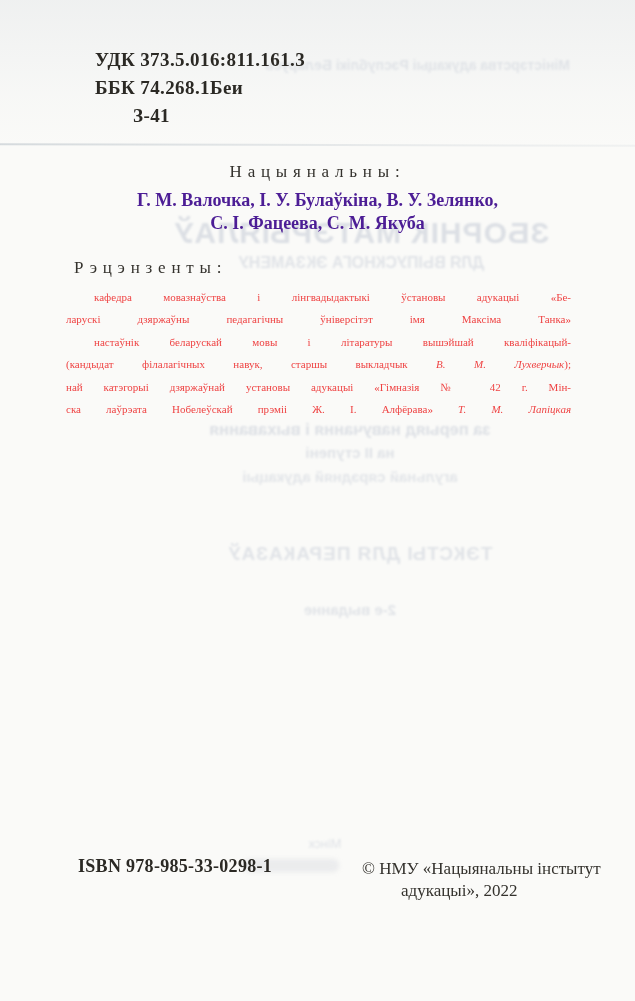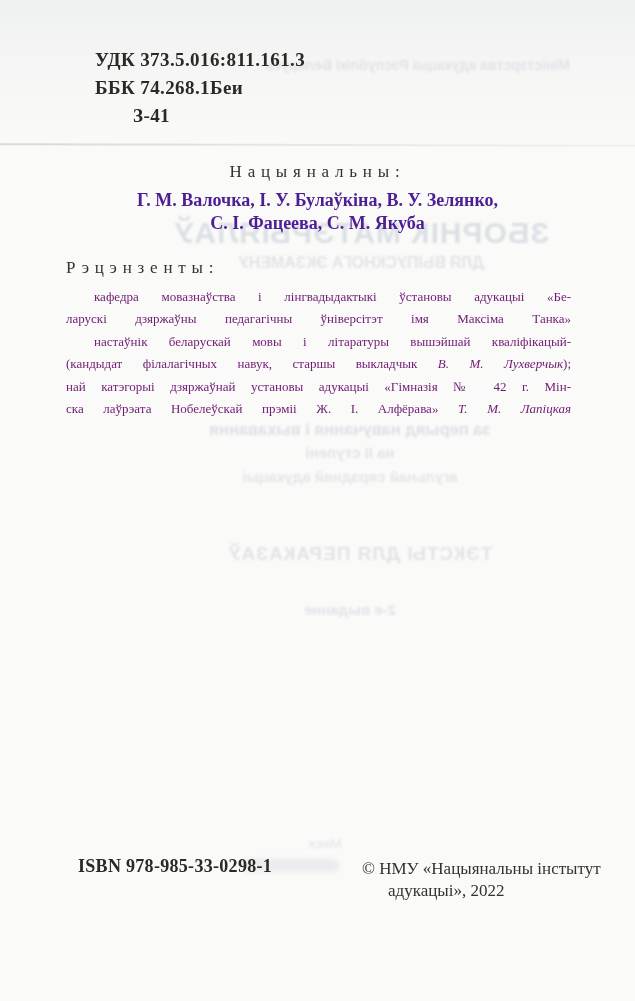--- a/index.html
+++ b/index.html
@@ -60,38 +60,38 @@
     position:absolute;left:65px;top:162px;width:505px;text-align:center;
   }
   .spaced-heading{
     font-size:17px;letter-spacing:0.34em;color:#34322d;margin-bottom:7px;
   }
   .names{font-size:18px;font-weight:bold;line-height:23px;color:#4c1d95;}
 
   .reviewers{
     position:absolute;left:66px;top:258px;width:505px;
   }
-  .reviewers .spaced-heading{margin-bottom:8px;}
+  .reviewers .spaced-heading{margin-bottom:8px;margin-left:8px;}
   .jline{
-    font-size:13px;line-height:22.4px;
+    font-size:11px;line-height:22.4px;
     text-align:justify;text-align-last:justify;
-    color:#701a75;
+    color:#ef4444;
   }
   .jline.indent{text-indent:28px;}
   .it{font-style:italic;}
 
   .isbn{
     position:absolute;left:78px;top:856px;
     font-size:18px;font-weight:bold;letter-spacing:0.3px;color:#2b2924;
   }
   .copyright{
     position:absolute;left:362px;top:858px;
     font-size:17px;line-height:22px;color:#34322d;
   }
-  .copyright .cpl2{margin-left:26px;}
+  .copyright .cpl2{margin-left:39px;}
 </style>
 </head>
 <body>
 
 <div class="page">
 
   <div class="top-tint"></div>
   <div class="crease"></div>
 
   <div class="ghost g-top">Міністэрства адукацыі Рэспублікі Беларусь</div>

